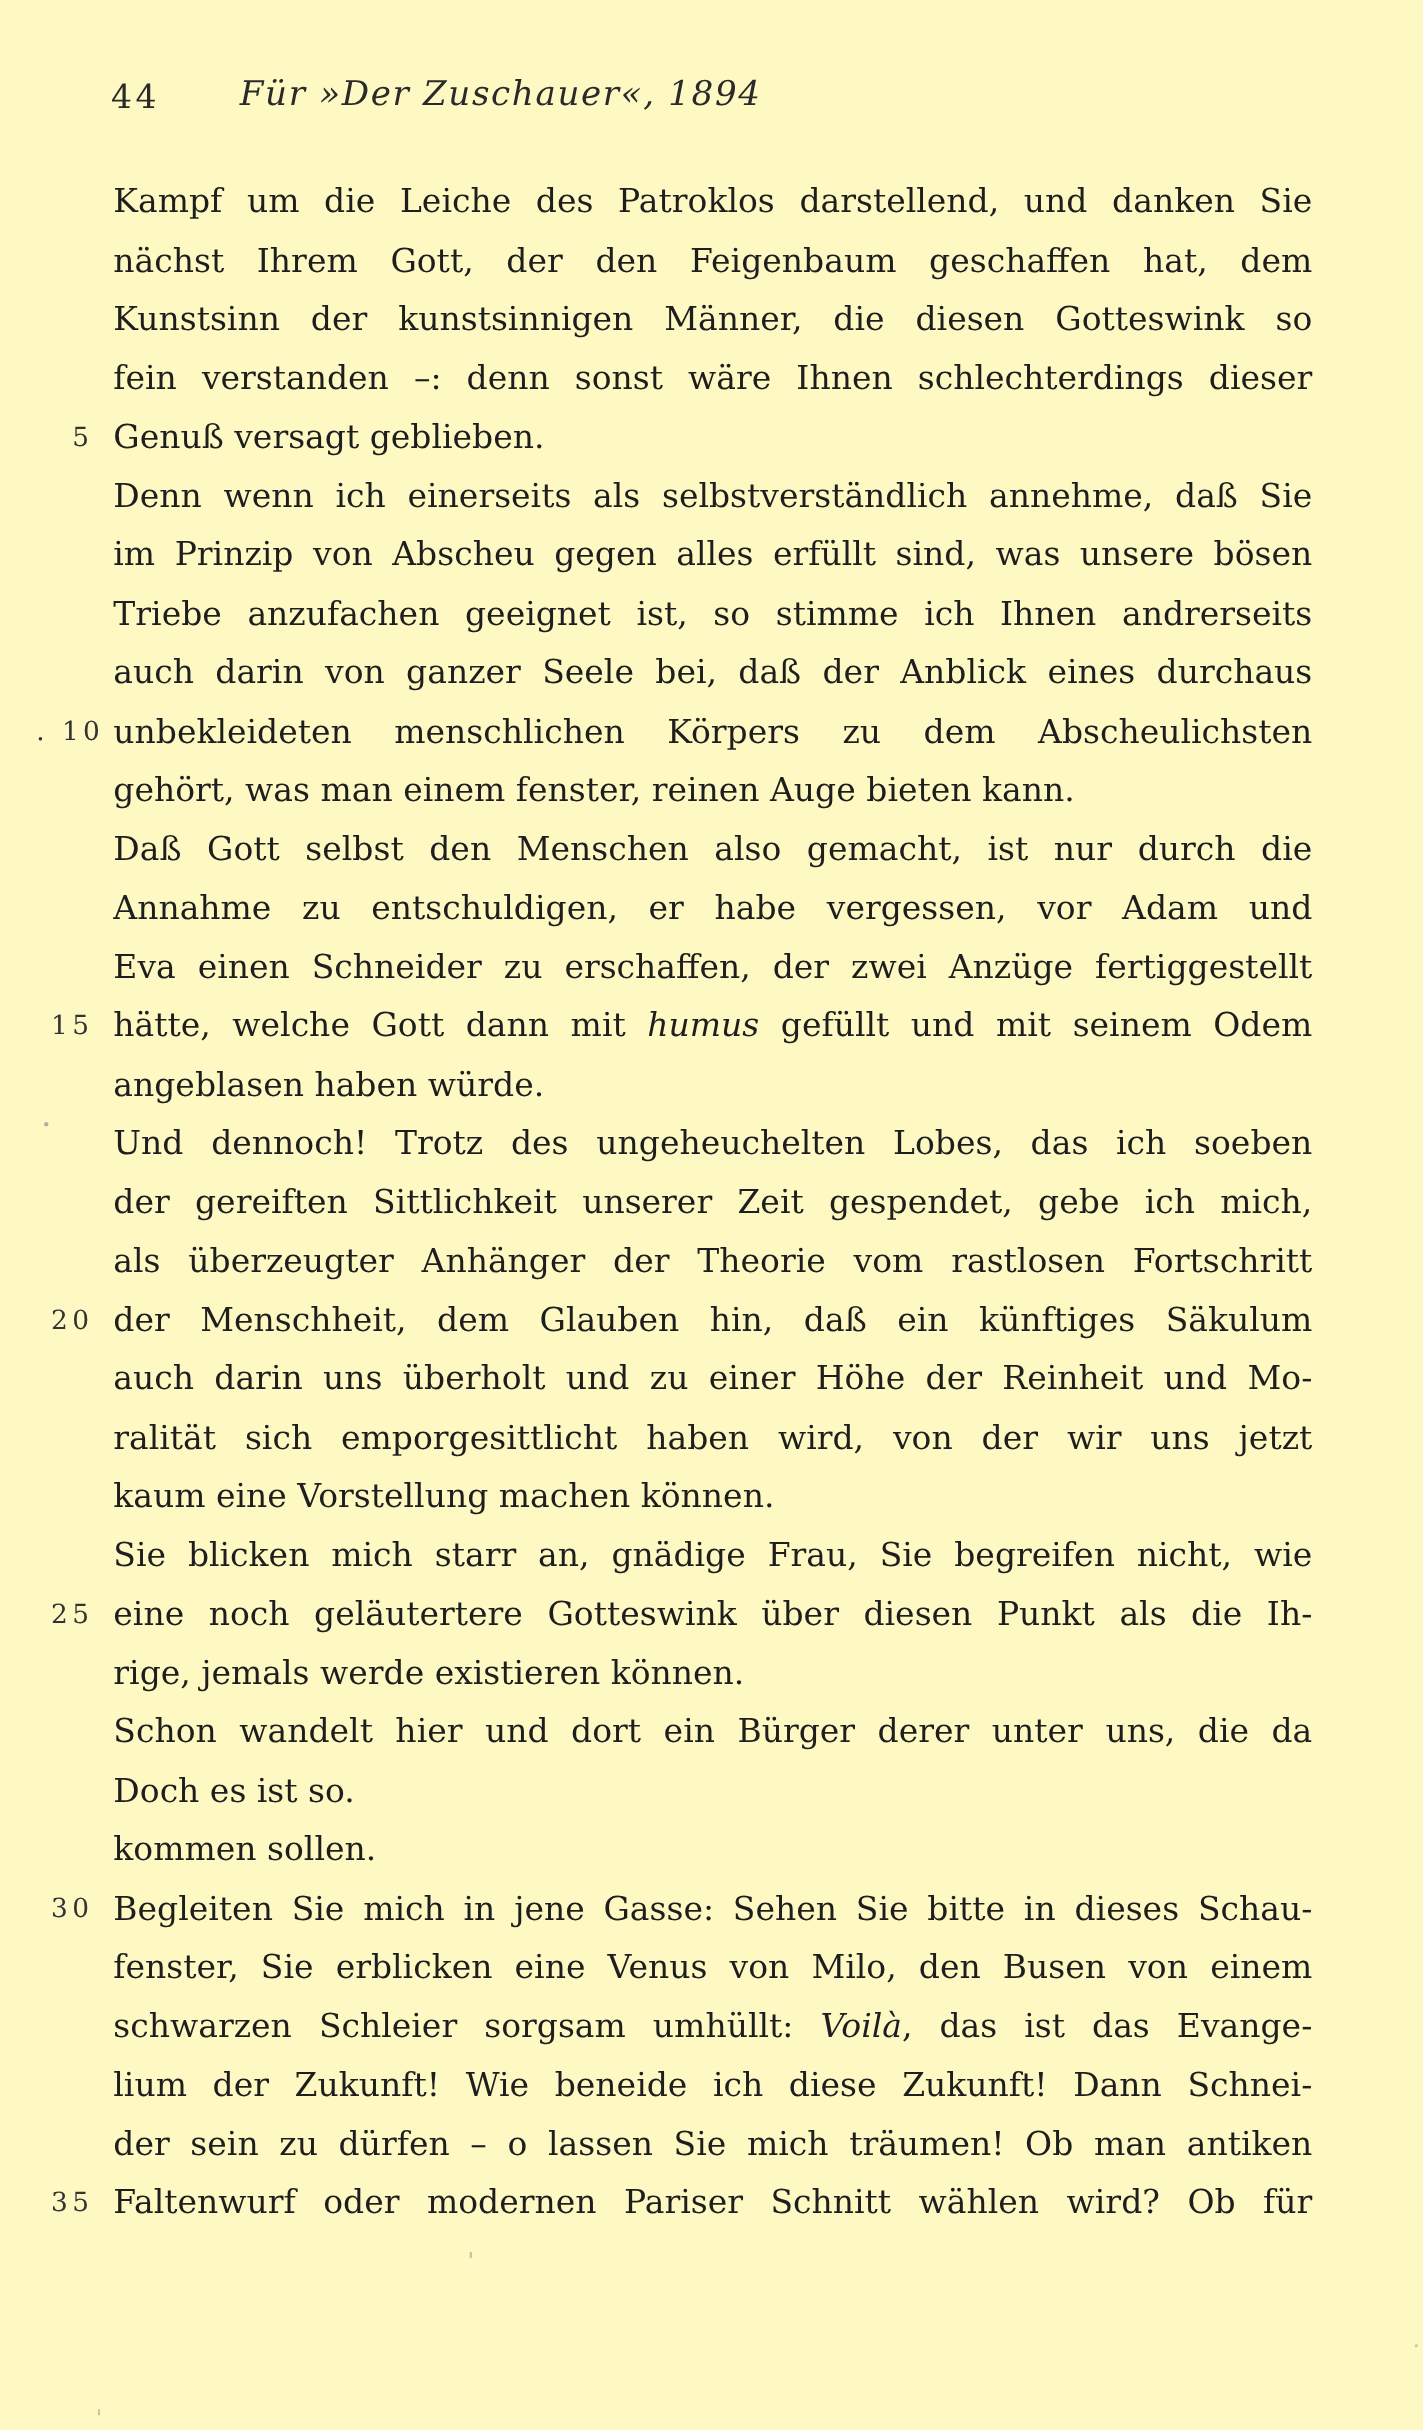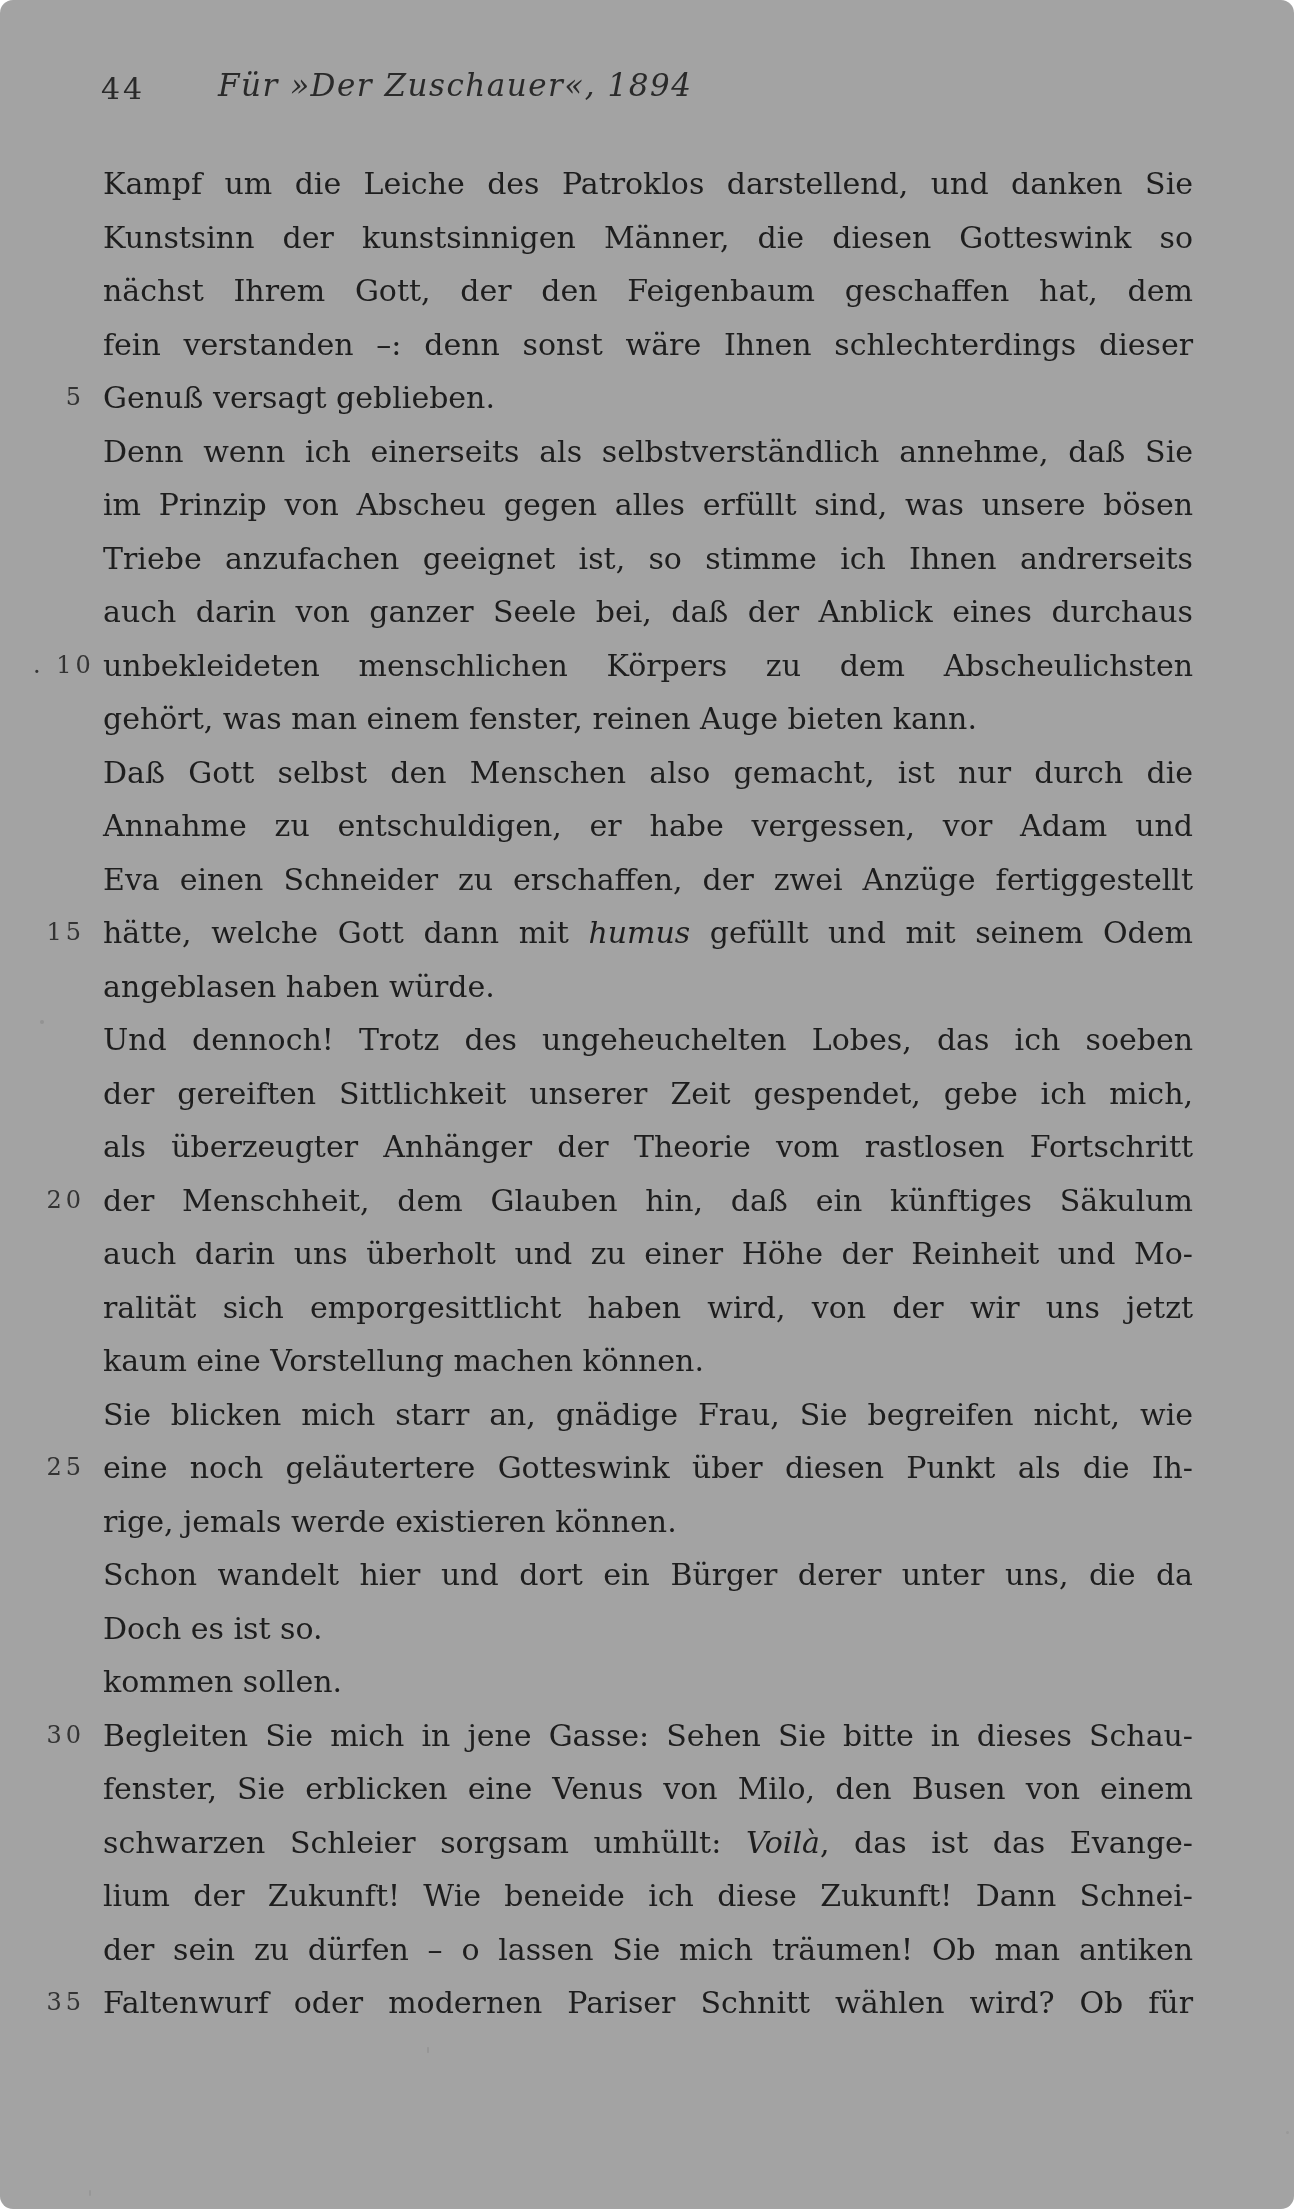--- a/index.html
+++ b/index.html
@@ -4,21 +4,21 @@
 <style>
   html,body { margin:0; padding:0; }
   body {
     width:1294px; height:2209px;
     background:#ffffff;
     font-family:"DejaVu Serif", serif;
     color:#1e1e1e;
     position:relative;
     overflow:hidden;
   }
-  .page { position:absolute; inset:0; background:#a3a3a3;border-radius:13px; }
+  .page { position:absolute; inset:0; background:#fef9c3; }
   .pagenum {
     position:absolute; left:101px; top:74px;
     font-size:30px; line-height:1; letter-spacing:3px; color:#2a2a2a;
   }
   .header-title {
     position:absolute; left:218px; top:70px;
     font-style:italic; font-size:31px; line-height:1;
     letter-spacing:1.5px; color:#2a2a2a; white-space:nowrap;
   }
   .text-block {
@@ -49,22 +49,22 @@
 <body>
 
 <div class="page">
 
   <div class="pagenum">44</div>
 
   <div class="header-title">Für »Der Zuschauer«, 1894</div>
 
   <main class="text-block">
       <div class="line justify"><span>Kampf um die Leiche des Patroklos darstellend, und danken Sie</span></div>
+      <div class="line justify"><span>nächst Ihrem Gott, der den Feigenbaum geschaffen hat, dem</span></div>
       <div class="line justify"><span>Kunstsinn der kunstsinnigen Männer, die diesen Gotteswink so</span></div>
-      <div class="line justify"><span>nächst Ihrem Gott, der den Feigenbaum geschaffen hat, dem</span></div>
       <div class="line justify"><span>fein verstanden –: denn sonst wäre Ihnen schlechterdings dieser</span></div>
       <div class="line left"><span class="num">5</span><span>Genuß versagt geblieben.</span></div>
       <div class="line justify"><span>Denn wenn ich einerseits als selbstverständlich annehme, daß Sie</span></div>
       <div class="line justify"><span>im Prinzip von Abscheu gegen alles erfüllt sind, was unsere bösen</span></div>
       <div class="line justify"><span>Triebe anzufachen geeignet ist, so stimme ich Ihnen andrerseits</span></div>
       <div class="line justify"><span>auch darin von ganzer Seele bei, daß der Anblick eines durchaus</span></div>
       <div class="line justify"><span class="num">. 10</span><span>unbekleideten menschlichen Körpers zu dem Abscheulichsten</span></div>
       <div class="line left"><span>gehört, was man einem fenster, reinen Auge bieten kann.</span></div>
       <div class="line justify"><span>Daß Gott selbst den Menschen also gemacht, ist nur durch die</span></div>
       <div class="line justify"><span>Annahme zu entschuldigen, er habe vergessen, vor Adam und</span></div>

